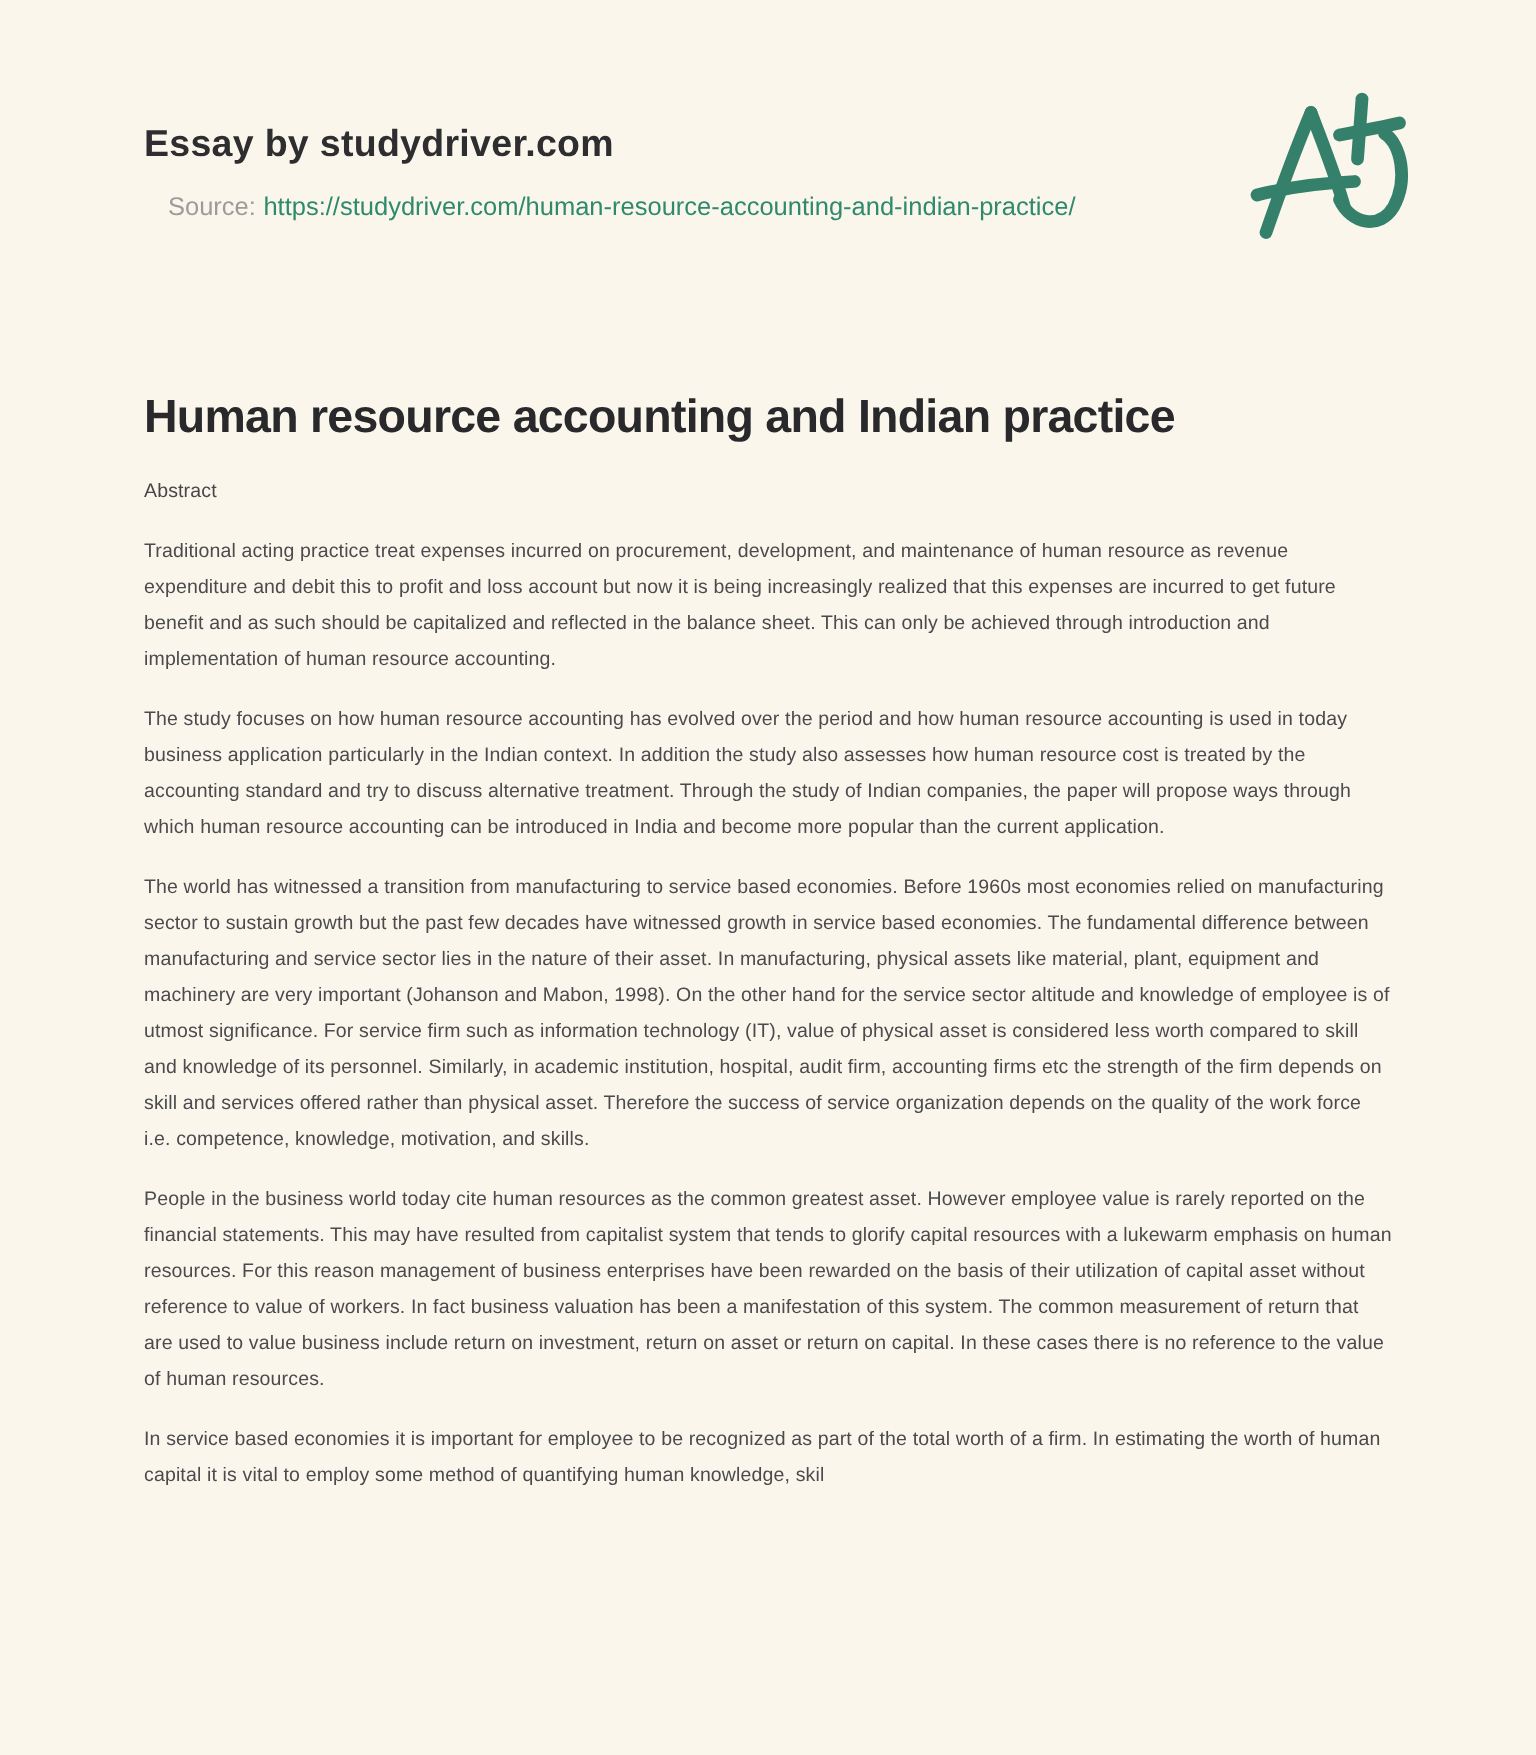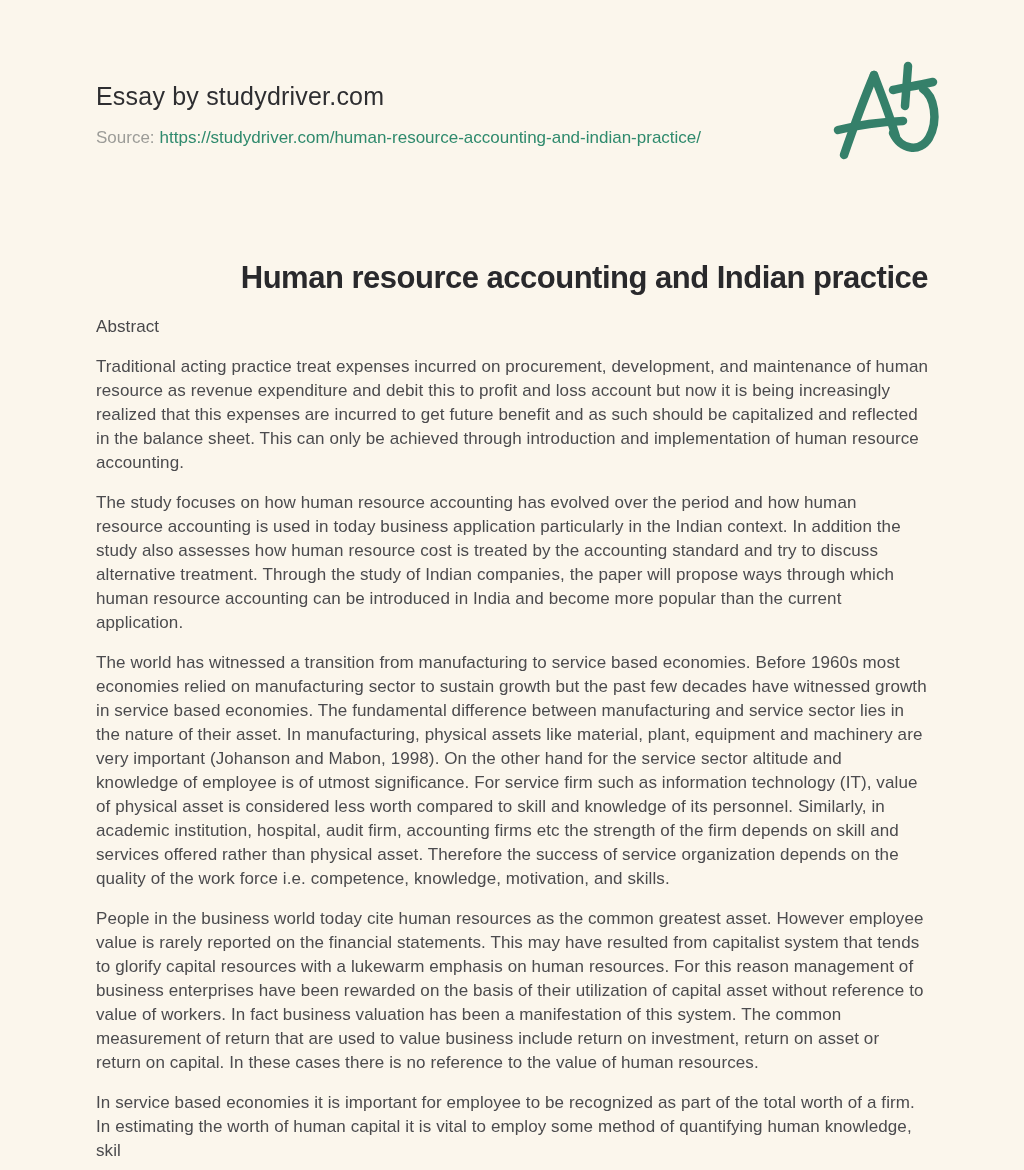--- a/index.html
+++ b/index.html
@@ -16,30 +16,31 @@
   .page {
     position: relative;
     width: 1024px;
     height: 1170px;
   }
   .content {
     padding: 80px 96px 0 96px;
   }
   .byline {
     font-size: 25px;
-    font-weight: 400;
+    font-weight: 700;
     color: #2e2e31;
     letter-spacing: 0.2px;
     line-height: 32px;
   }
   .source {
     margin-top: 14px;
     font-size: 17px;
     line-height: 24px;
     color: #9c9c98;
+    margin-left: 16px;
   }
   .source .source-link {
     color: #2f8a6d;
     text-decoration: none;
     margin-left: 5px;
     cursor: pointer;
   }
   .logo {
     position: absolute;
     top: 58px;
@@ -48,24 +49,23 @@
     height: 120px;
   }
   h1.article-title {
     margin: 107px 0 0 0;
     font-size: 31px;
     line-height: 42px;
     font-weight: 700;
     color: #29292c;
     letter-spacing: -0.5px;
     white-space: nowrap;
-    text-align: right;
   }
   .body-text p {
-    font-size: 17px;
+    font-size: 13px;
     line-height: 24px;
     color: #4b4b4e;
     margin: 16px 0;
     letter-spacing: 0.1px;
   }
   .body-text p.section-heading {
     color: #47474a;
   }
 </style>
 </head>

